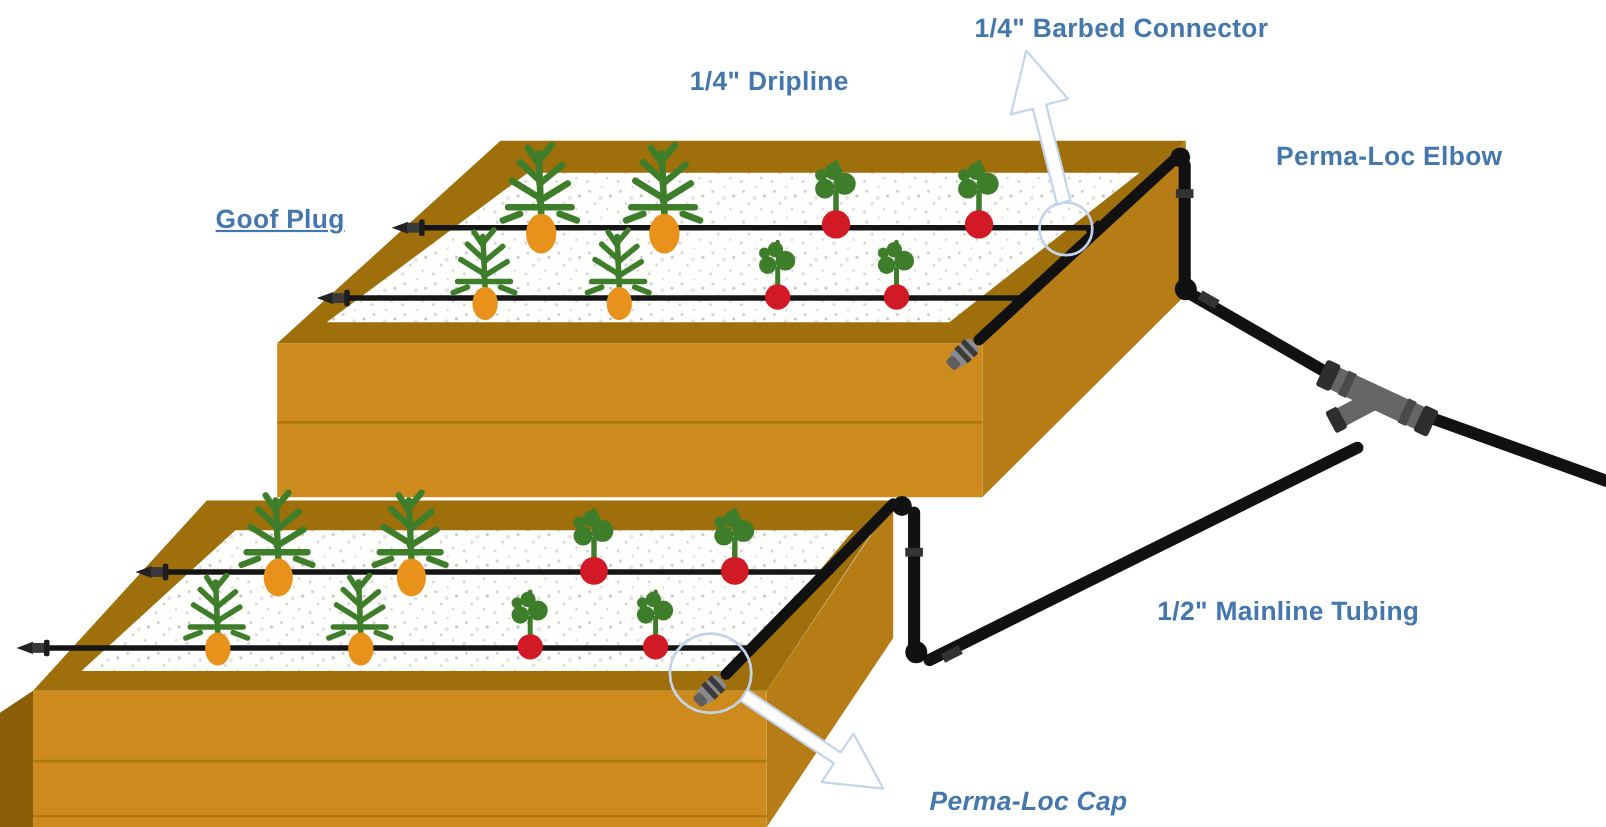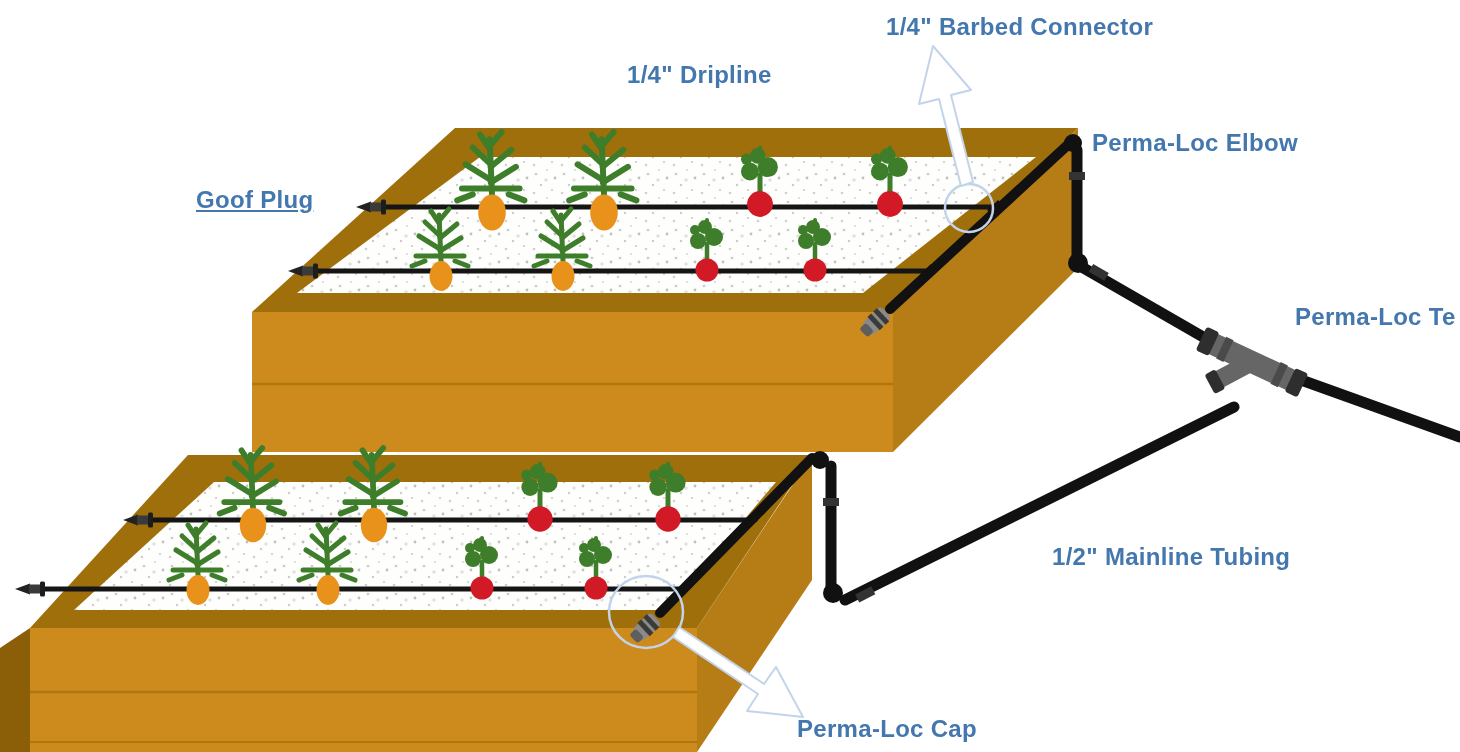--- a/index.html
+++ b/index.html
@@ -10,25 +10,25 @@
   .stage svg{position:absolute;left:0;top:0;}
   .label{
     position:absolute;
     font:600 24px "Liberation Sans",sans-serif;
     color:#4377ae;
     letter-spacing:.3px;
     white-space:nowrap;
   }
   .lbl-barbed{left:886px;top:13px;}
   .lbl-dripline{left:627px;top:61px;}
-  .lbl-elbow{left:1092px;top:129px;}
+  .lbl-elbow{left:1160px;top:129px;}
   .lbl-goof{left:196px;top:186px;text-decoration:underline;}
   .lbl-tee{left:1295px;top:303px;}
   .lbl-mainline{left:1052px;top:543px;}
-  .lbl-cap{left:797px;top:715px;}
+  .lbl-cap{left:845px;top:715px;font-style:italic;}
 </style>
 </head>
 <body>
 
 <div class="stage">
 
 <svg width="1460" height="752" viewBox="0 0 1460 752">
   <defs>
     <pattern id="soilPat" width="28" height="28" patternUnits="userSpaceOnUse">
       <rect width="28" height="28" fill="#fefefd"></rect>
@@ -217,16 +217,15 @@
     <ellipse cx="646" cy="612" rx="37" ry="36" fill="none" stroke="#c3d4ea" stroke-width="2.5"></ellipse>
     <polygon points="933,46 971,90 951,95 973,182 961,186 939,99 919,104" fill="#ffffff" stroke="#c3d4ea" stroke-width="2" stroke-linejoin="round"></polygon>
     <polygon points="803,717 747,711 758,694 673,637 679,627 764,684 776,667" fill="#ffffff" stroke="#c3d4ea" stroke-width="2" stroke-linejoin="round"></polygon>
   </g>
 </svg>
 
   <div class="label lbl-barbed">1/4" Barbed Connector</div>
   <div class="label lbl-dripline">1/4" Dripline</div>
   <div class="label lbl-elbow">Perma-Loc Elbow</div>
   <div class="label lbl-goof">Goof Plug</div>
-  <div class="label lbl-tee">Perma-Loc Te</div>
   <div class="label lbl-mainline">1/2" Mainline Tubing</div>
   <div class="label lbl-cap">Perma-Loc Cap</div>
 </div>
 
 </body></html>

